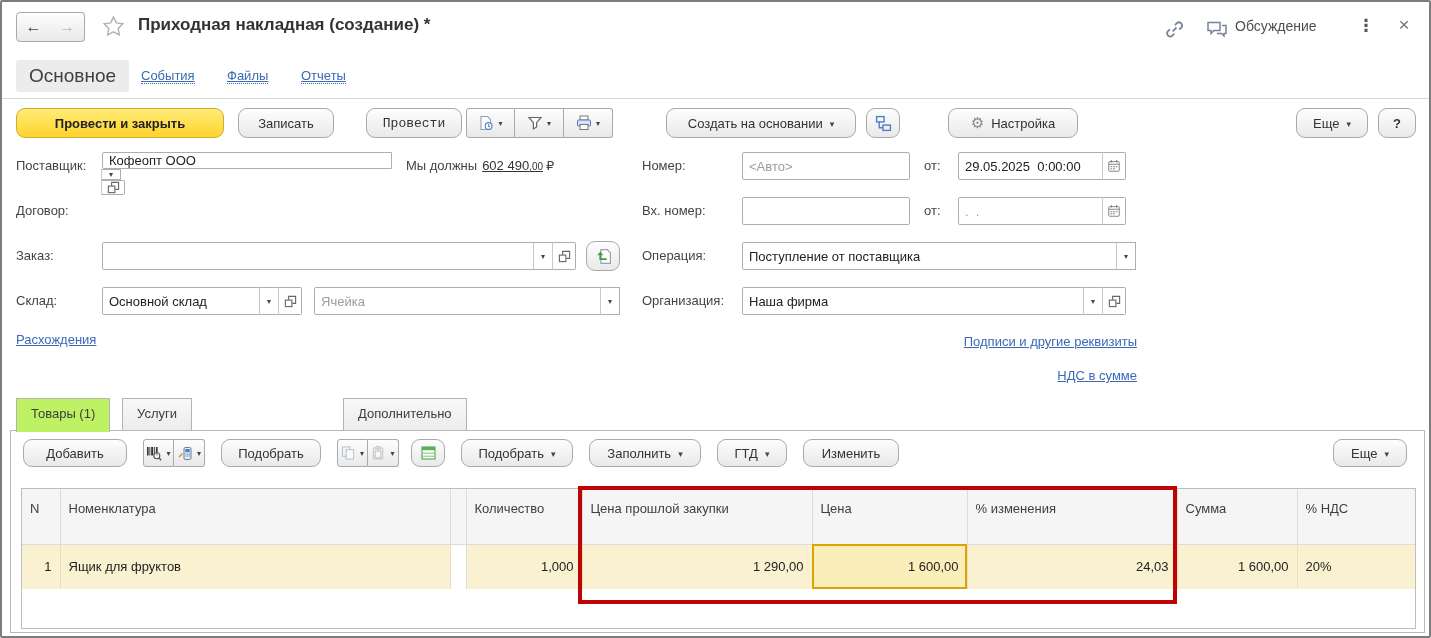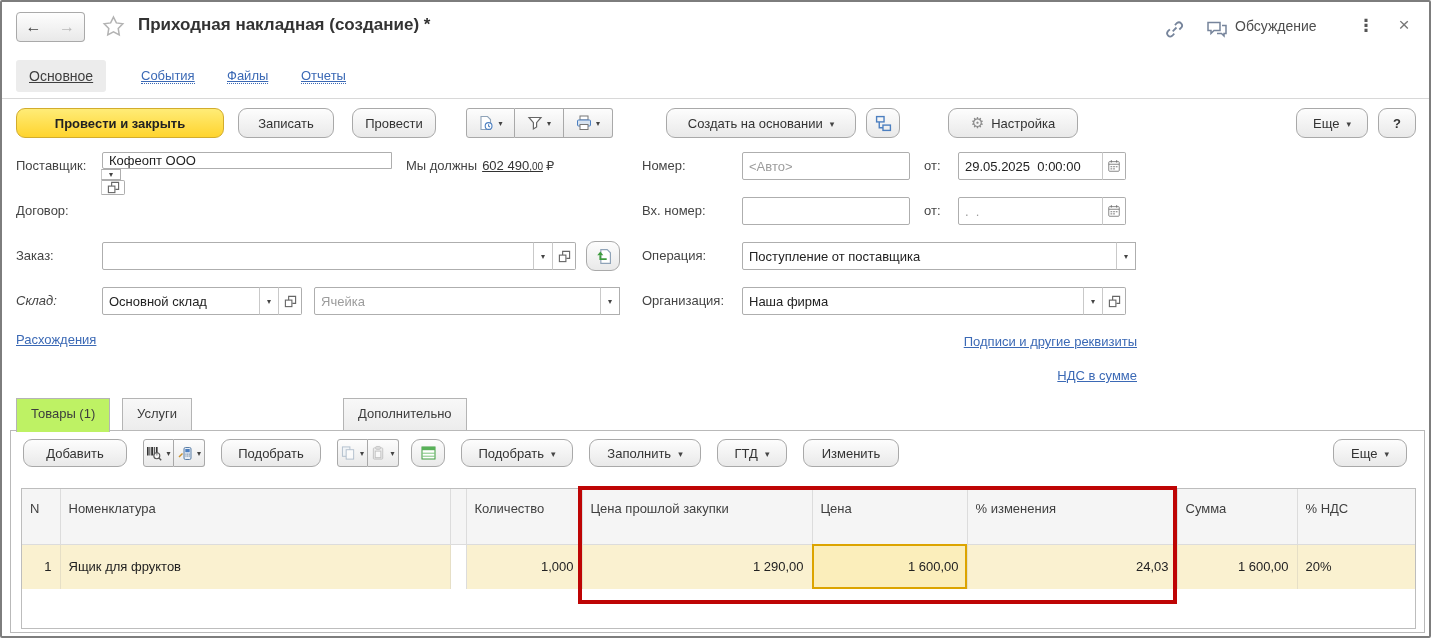--- a/index.html
+++ b/index.html
@@ -12,21 +12,21 @@
   .btn.sm{height:28px;}
   .btn-yellow{background:linear-gradient(#ffec77,#ffd42e);border-color:#d2ac2d;font-weight:bold;color:#222;}
   .caret::after{content:"▾";font-size:9px;color:#444;margin-left:7px;position:relative;top:1px;}
   .btn-group{position:absolute;display:flex;height:30px;}
   .iseg{width:49px;height:30px;box-sizing:border-box;display:flex;align-items:center;justify-content:center;
         background:linear-gradient(#fdfdfd,#e9e9e9);border:1px solid #a9a9a9;border-left:none;}
   .iseg:first-child{border-left:1px solid #a9a9a9;border-radius:3px 0 0 3px;}
   .iseg:last-child{border-radius:0 3px 3px 0;}
   .iseg::after{content:"▾";font-size:8px;color:#444;margin-left:4px;}
   
-  .navtab{position:absolute;top:58px;height:32px;line-height:32px;font-size:14px;padding:0 13px;color:#3b69b5;text-decoration:underline;}
+  .navtab{position:absolute;top:58px;height:32px;line-height:32px;font-size:19px;padding:0 13px;color:#3b69b5;}
   .navtab.active{background:#ececec;border-radius:3px;color:#3f3f3f;}
   .navtab.link span{border-bottom:1px dotted #3b69b5;}
   .nav-sep{position:absolute;left:0;top:96px;width:100%;height:1px;background:#d8d8d8;}
   
   .lbl{position:absolute;height:28px;line-height:28px;font-size:13px;color:#444;white-space:nowrap;}
   .field{position:absolute;display:flex;height:28px;box-sizing:border-box;}
   .txt{flex:1;min-width:0;height:28px;box-sizing:border-box;border:1px solid #aeaeae;border-radius:2px 0 0 2px;
        font-family:inherit;font-size:13px;color:#222;padding:0 6px;outline:none;background:#fff;}
   .field .txt:only-child{border-radius:2px;}
   .txt::placeholder{color:#9c9c9c;}
@@ -104,21 +104,21 @@
   <span class="close">×</span>
 
   <div class="navtab active" style="left:14px;">Основное</div>
   <div class="navtab link" style="left:126px;"><span>События</span></div>
   <div class="navtab link" style="left:212px;"><span>Файлы</span></div>
   <div class="navtab link" style="left:286px;"><span>Отчеты</span></div>
   <div class="nav-sep"></div>
 
   <button class="btn btn-yellow" style="left:14px;top:106px;width:208px;">Провести и закрыть</button>
   <button class="btn" style="left:236px;top:106px;width:96px;">Записать</button>
-  <button class="btn" style="left:350px;top:106px;width:84px;">Провести</button>
+  <button class="btn" style="left:364px;top:106px;width:96px;font-family:Liberation Mono, monospace;">Провести</button>
 
   <div class="btn-group" style="left:464px;top:106px;">
     <div class="iseg">
       <svg width="16" height="16" viewBox="0 0 16 16">
         <path d="M3 1.5h6.5l3 3v10H3z" fill="#fff" stroke="#8fa3b8" stroke-width="1.1"></path>
         <circle cx="10.6" cy="11" r="3.4" fill="#fff" stroke="#4c7fc0" stroke-width="1.1"></circle>
         <path d="M10.6 9.2v1.9l1.4.9" fill="none" stroke="#4c7fc0" stroke-width="1.1"></path>
       </svg>
     </div>
     <div class="iseg">
@@ -234,21 +234,21 @@
       <path d="M11 10.5H5V6.8" fill="none" stroke="#3e9b3e" stroke-width="1.7"></path>
       <path d="M5 3.2L2.2 6.8 7.8 6.8z" fill="#3e9b3e"></path>
     </svg>
   </button>
   <div class="lbl" style="left:640px;top:240px;">Операция:</div>
   <div class="field" style="left:740px;top:240px;width:394px;">
     <input class="txt" value="Поступление от поставщика" style="">
     <div class="seg seg-drop"></div>
   </div>
 
-  <div class="lbl" style="left:14px;top:285px;font-style:italic;">Склад:</div>
+  <div class="lbl" style="left:14px;top:285px;">Склад:</div>
   <div class="field" style="left:100px;top:285px;width:200px;">
     <input class="txt" value="Основной склад" style="">
     <div class="seg seg-drop"></div>
     <div class="seg seg-open">
       <svg width="13" height="13" viewBox="0 0 14 14" fill="none" stroke="#666" stroke-width="1.2">
           <rect x="1.5" y="5.5" width="7" height="7"></rect>
           <path d="M5 5.5V1.5h7.5V9H9"></path>
         </svg>
     </div>
   </div>

